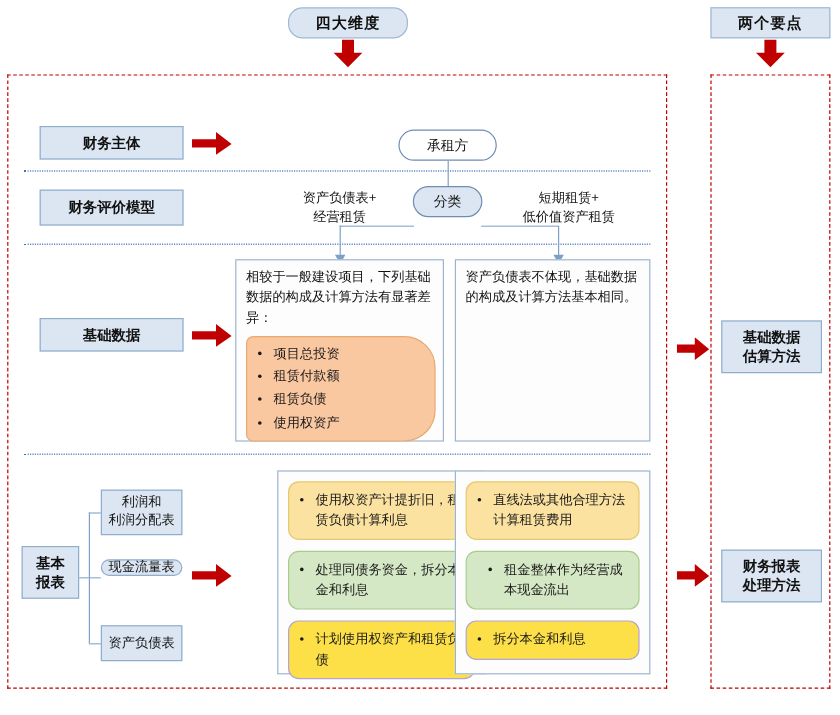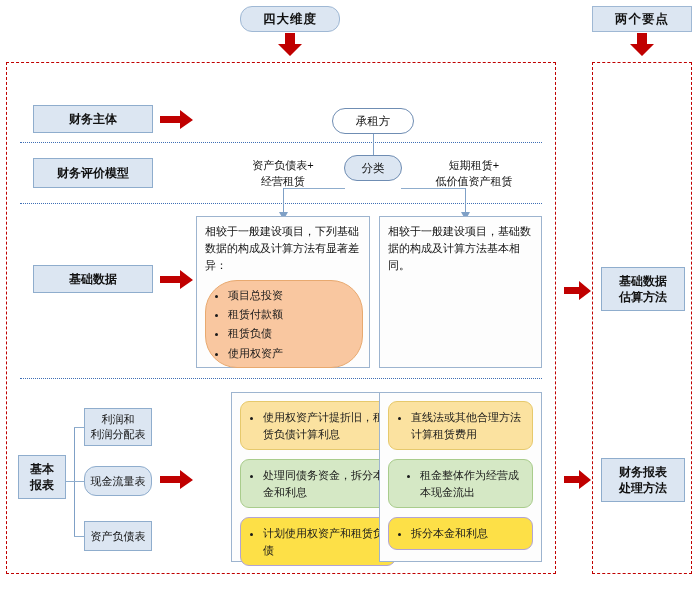--- a/index.html
+++ b/index.html
@@ -178,32 +178,32 @@
   <span>基础数据</span>
 </div>
 <div class="redarrow" style="left:160px;top:270px;">
   <svg width="34" height="20" viewBox="0 0 34 20">
       <polygon points="0,6 20,6 20,0 33,10 20,19 20,13 0,13" fill="#c00000"></polygon>
     </svg>
 </div>
 
 <div class="abs panel" style="left:196px;top:216px;width:174px;height:152px;">
   <div class="paratext">相较于一般建设项目，下列基础数据的构成及计算方法有显著差异：</div>
-  <div class="cyl" style="margin:6px 6px 0 8px;border-radius:32px;">
+  <div class="cyl" style="margin:6px 6px 0 8px;">
     <ul>
       <li>项目总投资</li>
       <li>租赁付款额</li>
       <li>租赁负债</li>
       <li>使用权资产</li>
     </ul>
   </div>
 </div>
 
 <div class="abs panel" style="left:379px;top:216px;width:163px;height:152px;">
-  <div class="paratext">相较于一般建设项目，基础数据的构成及计算方法基本相同。</div>
+  <div class="paratext">资产负债表不体现，基础数据的构成及计算方法基本相同。</div>
 </div>
 
 <div class="redarrow" style="left:564px;top:281px;">
   <svg width="28" height="20" viewBox="0 0 28 20">
       <polygon points="0,6 15,6 15,0 27,10 15,19 15,13 0,13" fill="#c00000"></polygon>
     </svg>
 </div>
 <div class="abs bluebox" style="left:601px;top:267px;width:84px;height:44px;white-space:pre-line;">
   <span>基础数据
 估算方法</span>
@@ -211,21 +211,21 @@
 
 <div class="abs bluebox" style="left:18px;top:455px;width:48px;height:44px;white-space:pre-line;">
   <span>基本
 报表</span>
 </div>
 
 <div class="abs bluebox sm" style="left:84px;top:408px;width:68px;height:38px;white-space:pre-line;">
   <span>利润和
 利润分配表</span>
 </div>
-<div class="abs bluebox sm" style="left:84px;top:466px;width:68px;height:30px;border-radius:12px;">
+<div class="abs bluebox sm" style="left:84px;top:466px;width:68px;height:14px;border-radius:12px;">
   <span>现金流量表</span>
 </div>
 <div class="abs bluebox sm" style="left:84px;top:521px;width:68px;height:30px;">
   <span>资产负债表</span>
 </div>
 
 <div class="abs vline-thin" style="left:74px;top:427px;width:0;height:109px;"></div>
 <div class="abs hline" style="left:74px;top:427px;width:10px;height:0;"></div>
 <div class="abs hline" style="left:66px;top:481px;width:18px;height:0;"></div>
 <div class="abs hline" style="left:74px;top:536px;width:10px;height:0;"></div>

